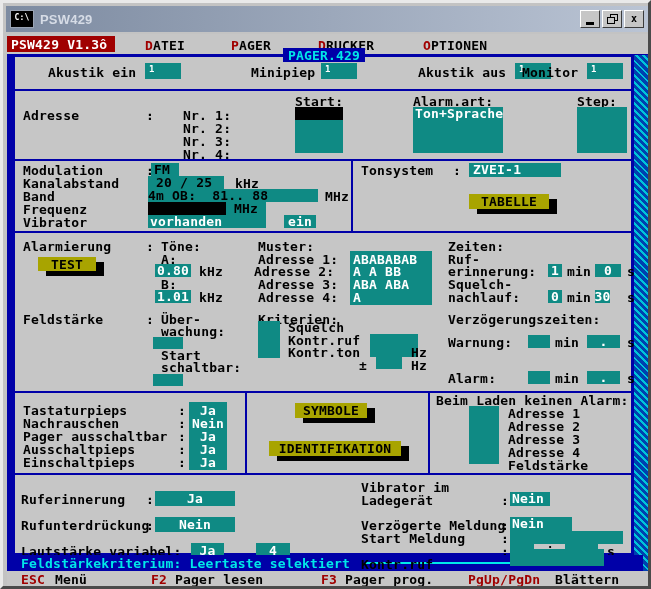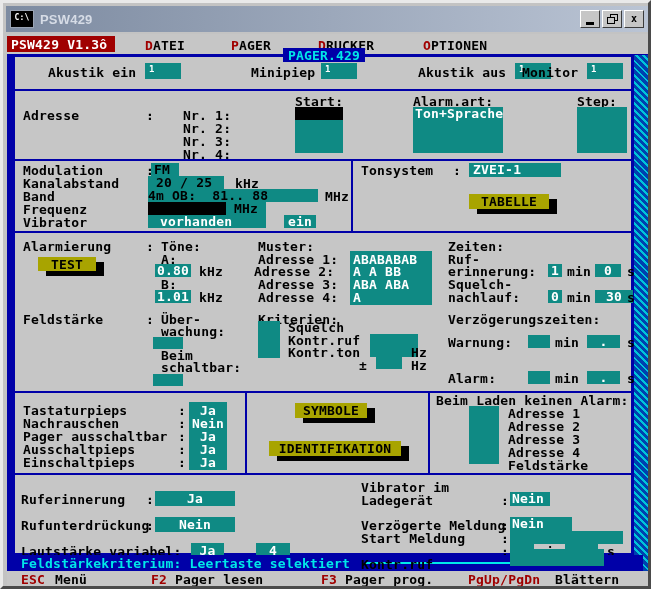--- a/index.html
+++ b/index.html
@@ -124,21 +124,21 @@
   <div class="a fld t" style="left:145px;top:186px;width:170px;height:13px;color:#000"><span>4m OB:  81.. 88</span></div>
   <div class="a t" style="left:322px;top:187px">MHz</div>
   <div class="a t" style="left:20px;top:200px">Frequenz</div>
   <div class="a t" style="left:143px;top:200px">:</div>
   <div class="a blk" style="left:145px;top:199px;width:78px;height:13px"></div>
   <div class="a fld ctr" style="left:223px;top:199px;width:40px;height:13px">
       <span class="dk">MHz</span>
     </div>
   <div class="a t" style="left:20px;top:213px">Vibrator</div>
   <div class="a t" style="left:143px;top:213px">:</div>
-  <div class="a fld" style="left:145px;top:212px;width:118px;height:13px;padding-left:12px;box-sizing:border-box"><span>vorhanden</span></div>
+  <div class="a fld" style="left:145px;top:212px;width:118px;height:13px;padding-left:2px;box-sizing:border-box"><span>vorhanden</span></div>
   <div class="a fld ctr" style="left:281px;top:212px;width:32px;height:13px">
       <span>ein</span>
     </div>
 
   <div class="a t" style="left:358px;top:161px">Tonsystem</div>
   <div class="a t" style="left:450px;top:161px">:</div>
   <div class="a fld" style="left:466px;top:160px;width:92px;height:14px;padding-left:4px;box-sizing:border-box"><span>ZVEI-1</span></div>
   <div class="a btn" style="left:466px;top:191px;width:80px;height:15px">TABELLE</div>
 
   <div class="a t" style="left:20px;top:237px">Alarmierung</div>
@@ -177,31 +177,31 @@
   <div class="a fld ctr" style="left:592px;top:261px;width:26px;height:13px">
       <span>0</span>
     </div>
   <div class="a t" style="left:624px;top:262px">s</div>
   <div class="a t" style="left:445px;top:275px">Squelch-</div>
   <div class="a t" style="left:445px;top:288px">nachlauf:</div>
   <div class="a fld ctr" style="left:545px;top:287px;width:14px;height:13px">
       <span>0</span>
     </div>
   <div class="a t" style="left:564px;top:288px">min</div>
-  <div class="a fld ctr" style="left:592px;top:287px;width:38px;height:13px">
+  <div class="a fld ctr" style="left:592px;top:287px;width:15px;height:13px">
       <span>30</span>
     </div>
   <div class="a t" style="left:624px;top:288px">s</div>
 
   <div class="a t" style="left:20px;top:310px">Feldstärke</div>
   <div class="a t" style="left:143px;top:310px">:</div>
   <div class="a t" style="left:158px;top:310px">Über-</div>
   <div class="a t" style="left:158px;top:322px">wachung:</div>
   <div class="a fld" style="left:150px;top:334px;width:30px;height:12px"></div>
-  <div class="a t" style="left:158px;top:346px">Beim</div>
+  <div class="a t" style="left:158px;top:346px">Start</div>
   <div class="a t" style="left:158px;top:358px">schaltbar:</div>
   <div class="a fld" style="left:150px;top:371px;width:30px;height:12px"></div>
 
   <div class="a t" style="left:255px;top:310px">Kriterien:</div>
   <div class="a fld" style="left:255px;top:318px;width:22px;height:37px"></div>
   <div class="a t" style="left:285px;top:318px">Squelch</div>
   <div class="a t" style="left:285px;top:331px">Kontr.ruf</div>
   <div class="a t" style="left:285px;top:343px">Kontr.ton</div>
   <div class="a fld" style="left:367px;top:331px;width:48px;height:23px"></div>
   <div class="a t" style="left:408px;top:343px">Hz</div>

